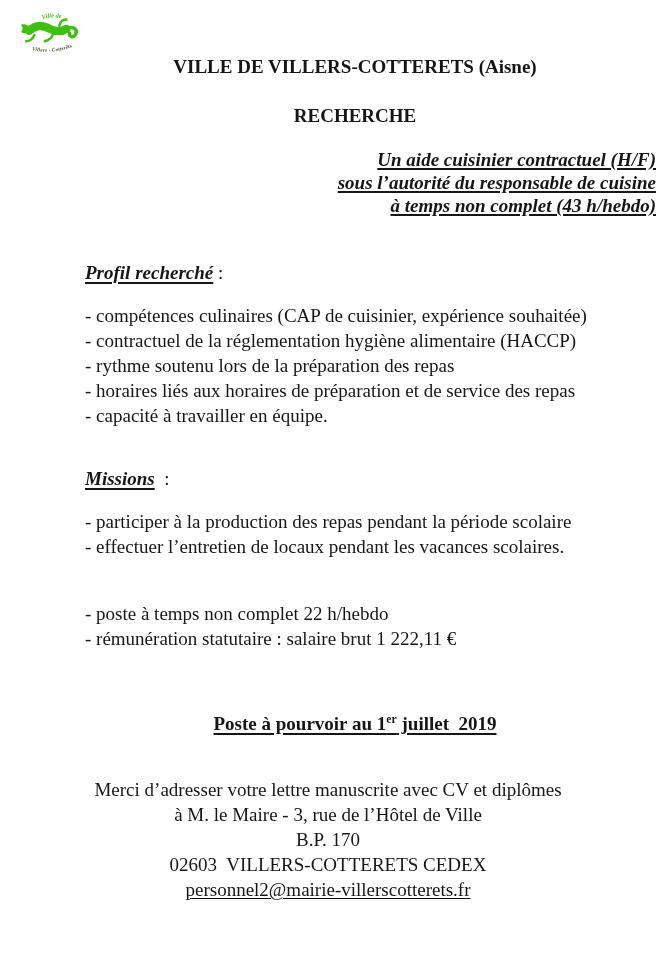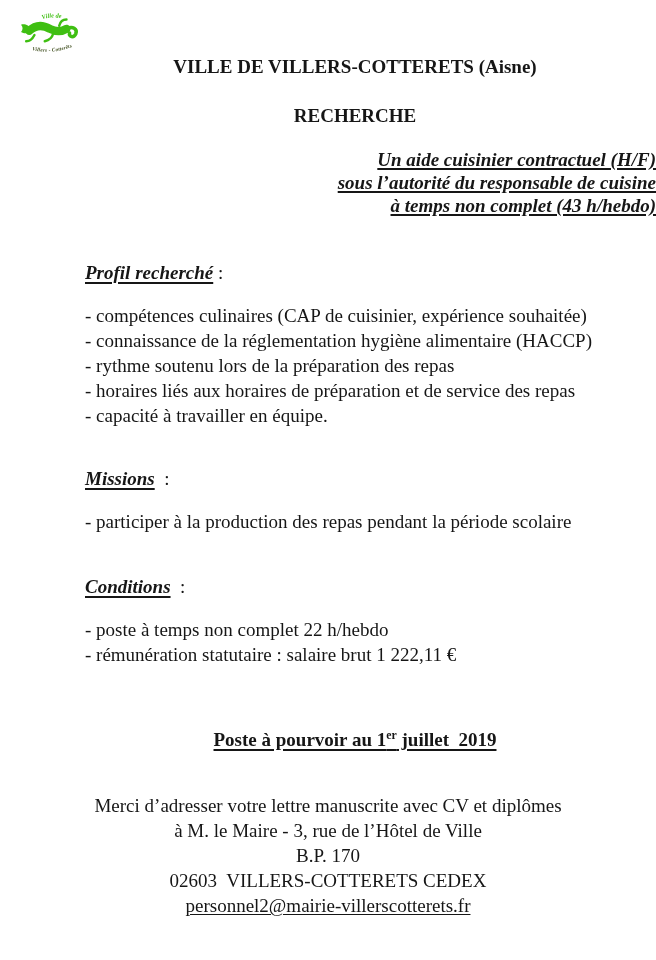--- a/index.html
+++ b/index.html
@@ -101,40 +101,38 @@
       <div class="position-line"><span>à temps non complet (43 h/hebdo)</span></div>
     </div>
   </div>
 
   <section class="section section-profil">
     <div class="section-heading">
       <span class="heading-label">Profil recherché</span><span class="heading-colon"> :</span>
     </div>
     <div class="items">
       <div class="item">- compétences culinaires (CAP de cuisinier, expérience souhaitée)</div>
-      <div class="item">- connaissance de la réglementation hygiène alimentaire (HACCP)</div>
+      <div class="item">- contractuel de la réglementation hygiène alimentaire (HACCP)</div>
       <div class="item">- rythme soutenu lors de la préparation des repas</div>
       <div class="item">- horaires liés aux horaires de préparation et de service des repas</div>
       <div class="item">- capacité à travailler en équipe.</div>
     </div>
   </section>
 
   <section class="section section-missions">
     <div class="section-heading">
       <span class="heading-label">Missions</span><span class="heading-colon">  :</span>
     </div>
     <div class="items">
       <div class="item">- participer à la production des repas pendant la période scolaire</div>
+      <div class="item">- effectuer l’entretien de locaux pendant les vacances scolaires.</div>
     </div>
   </section>
 
   <section class="section section-conditions">
-    <div class="section-heading">
-      <span class="heading-label">Conditions</span><span class="heading-colon">  :</span>
-    </div>
     <div class="items">
       <div class="item">- poste à temps non complet 22 h/hebdo</div>
       <div class="item">- rémunération statutaire : salaire brut 1 222,11 €</div>
     </div>
   </section>
 
   <div class="availability"><span>Poste à pourvoir au 1</span><sup>er</sup><span> juillet  2019</span></div>
 
   <div class="address">
     <div class="address-line">Merci d’adresser votre lettre manuscrite avec CV et diplômes</div>

